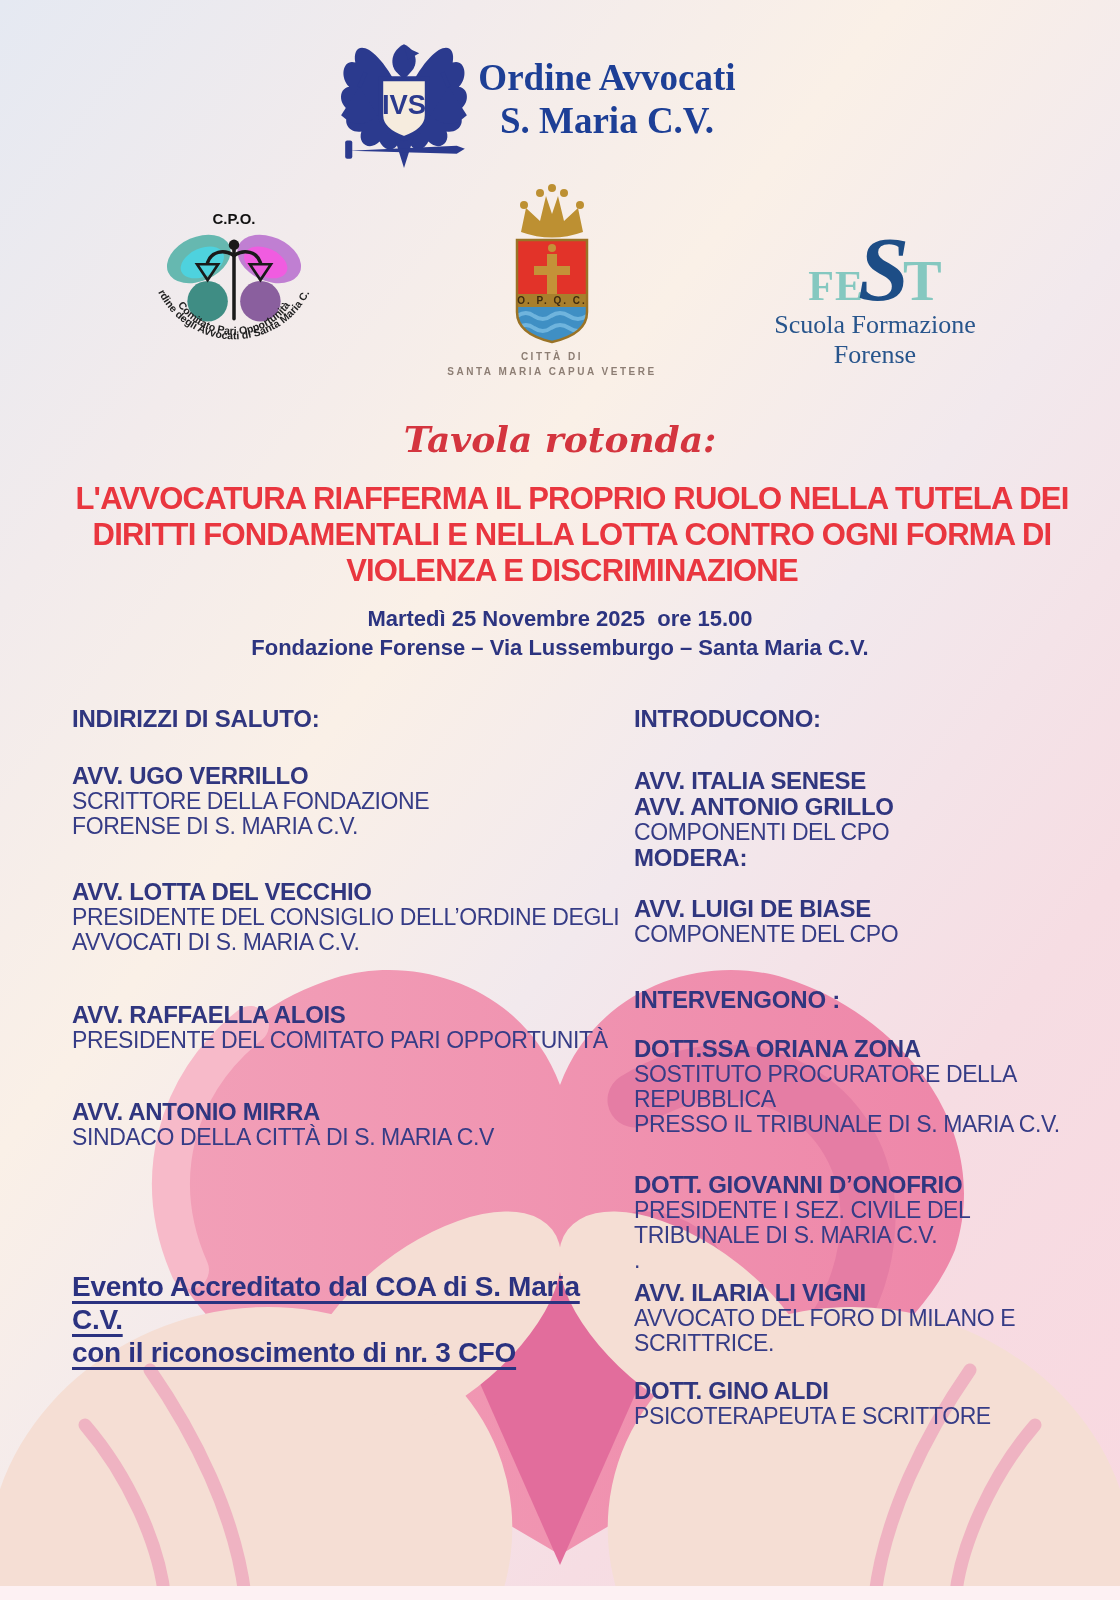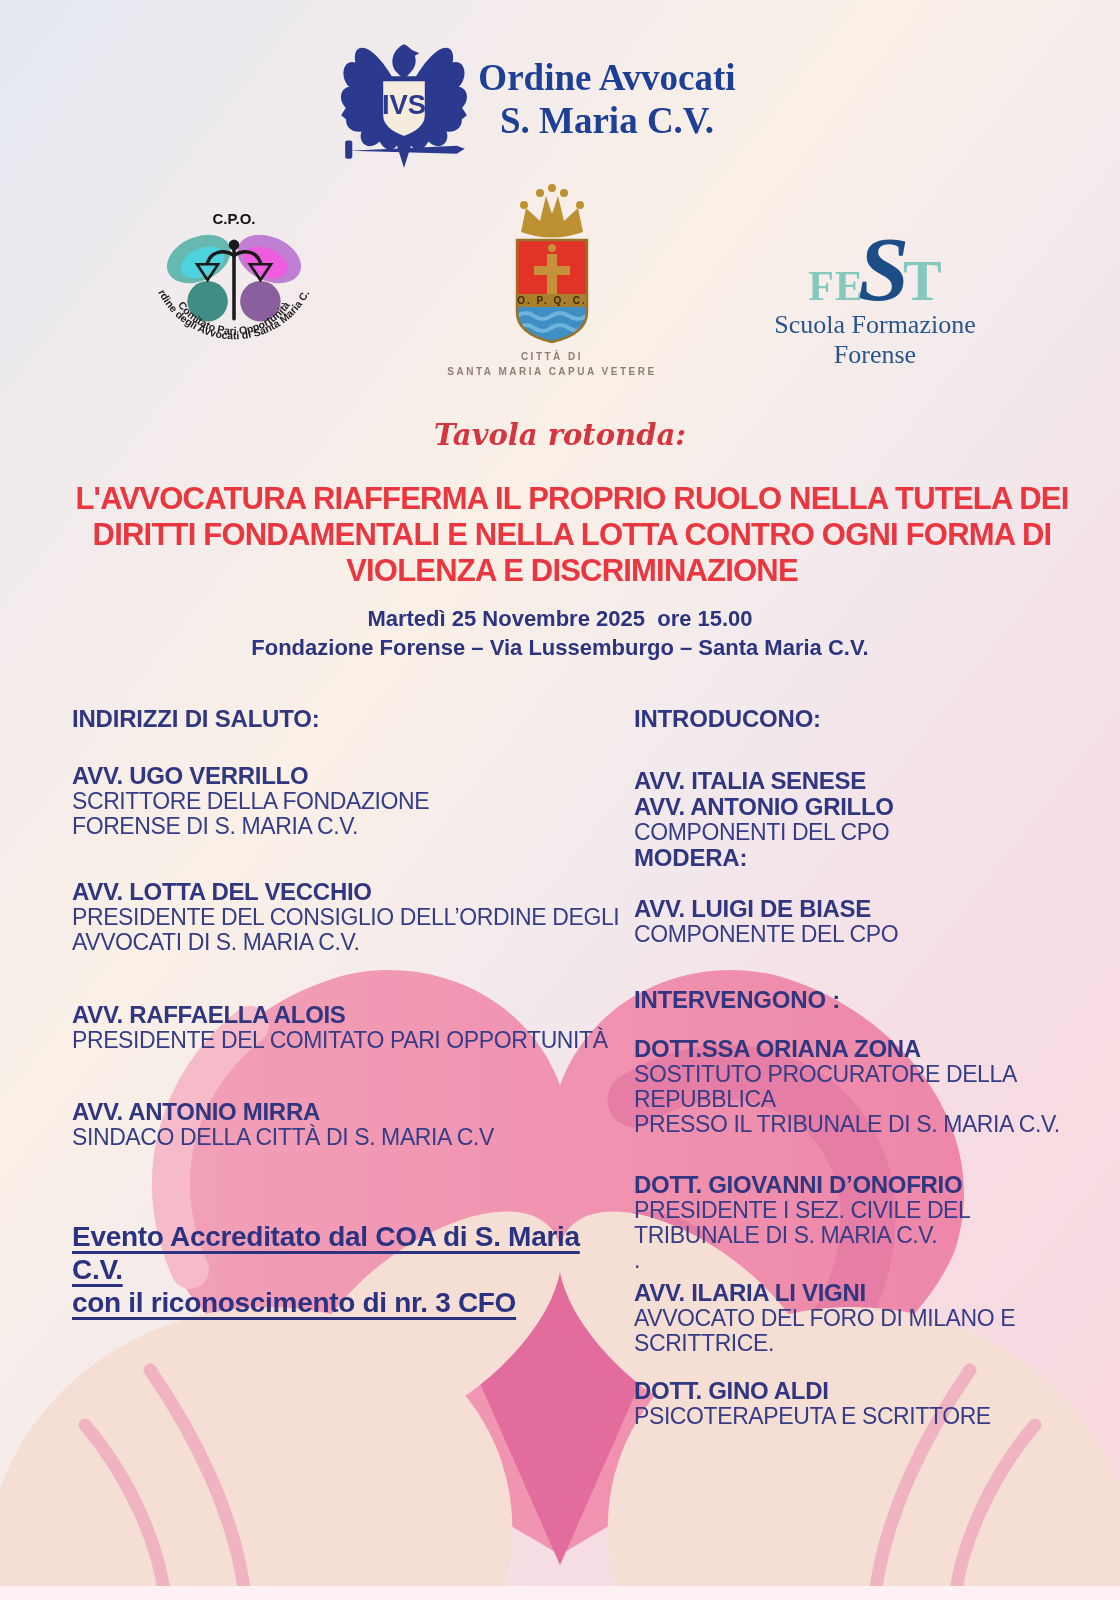--- a/index.html
+++ b/index.html
@@ -25,42 +25,42 @@
   .fest-logo{position:absolute;left:735px;top:232px;width:280px;text-align:center;}
   .fest-mark{display:flex;align-items:flex-end;justify-content:center;font-family:"Liberation Serif",serif;font-weight:bold;}
   .fest-fe{font-size:42px;line-height:40px;color:#85c8c0;letter-spacing:1px;}
   .fest-s{font-size:92px;line-height:74px;color:#1d4d86;font-style:italic;margin:0 -6px;}
   .fest-t{font-size:58px;line-height:50px;color:#85c8c0;}
   .fest-caption{font-family:"Liberation Serif",serif;font-size:26px;color:#28558c;margin-top:4px;}
   
   .kicker{
     position:absolute;left:0;top:418px;width:100%;text-align:center;
     font-family:"DejaVu Serif",serif;font-style:italic;font-weight:bold;
-    font-size:29px;color:#d4353f;
+    font-size:36px;color:#d4353f;
   }
   .headline{
     position:absolute;left:0;top:481px;width:100%;text-align:center;
     font-weight:bold;color:#e9363f;font-size:31px;line-height:36px;letter-spacing:-0.8px;
     white-space:nowrap;
     padding-left:12px;
   }
   .datetime{
     position:absolute;left:0;top:604px;width:100%;text-align:center;
     font-weight:bold;color:#2c3480;font-size:22px;line-height:29px;
   }
   .prewrap{white-space:pre-wrap;}
   
   .col{position:absolute;color:#30367f;}
   .col-left{left:72px;top:706px;width:548px;}
   .col-right{left:634px;top:706px;width:460px;}
   .sec-heading{font-weight:bold;font-size:24px;line-height:26px;letter-spacing:-0.2px;}
   .speaker{margin-top:0;}
   .name{display:block;font-weight:bold;font-size:24px;line-height:26px;letter-spacing:-0.3px;}
   .role{display:block;font-weight:normal;font-size:23px;line-height:25px;letter-spacing:-0.4px;color:#363c86;}
-  .accreditation{margin-top:70px;font-weight:bold;font-size:28px;line-height:33px;letter-spacing:-0.3px;color:#2b3280;}
+  .accreditation{margin-top:120px;font-weight:bold;font-size:28px;line-height:33px;letter-spacing:-0.3px;color:#2b3280;}
   .accr-line{display:block;text-decoration:underline;text-decoration-thickness:2.5px;text-underline-offset:5px;}
   
   .heart-art{position:absolute;left:0;top:900px;width:1120px;height:700px;z-index:0;}
   .content{position:relative;z-index:1;}
   .bottom-strip{position:absolute;left:0;bottom:0;width:100%;height:14px;background:#fdf1f3;z-index:2;}
   svg text{font-family:"Liberation Sans",sans-serif;}
 </style>
 </head>
 <body>
 

